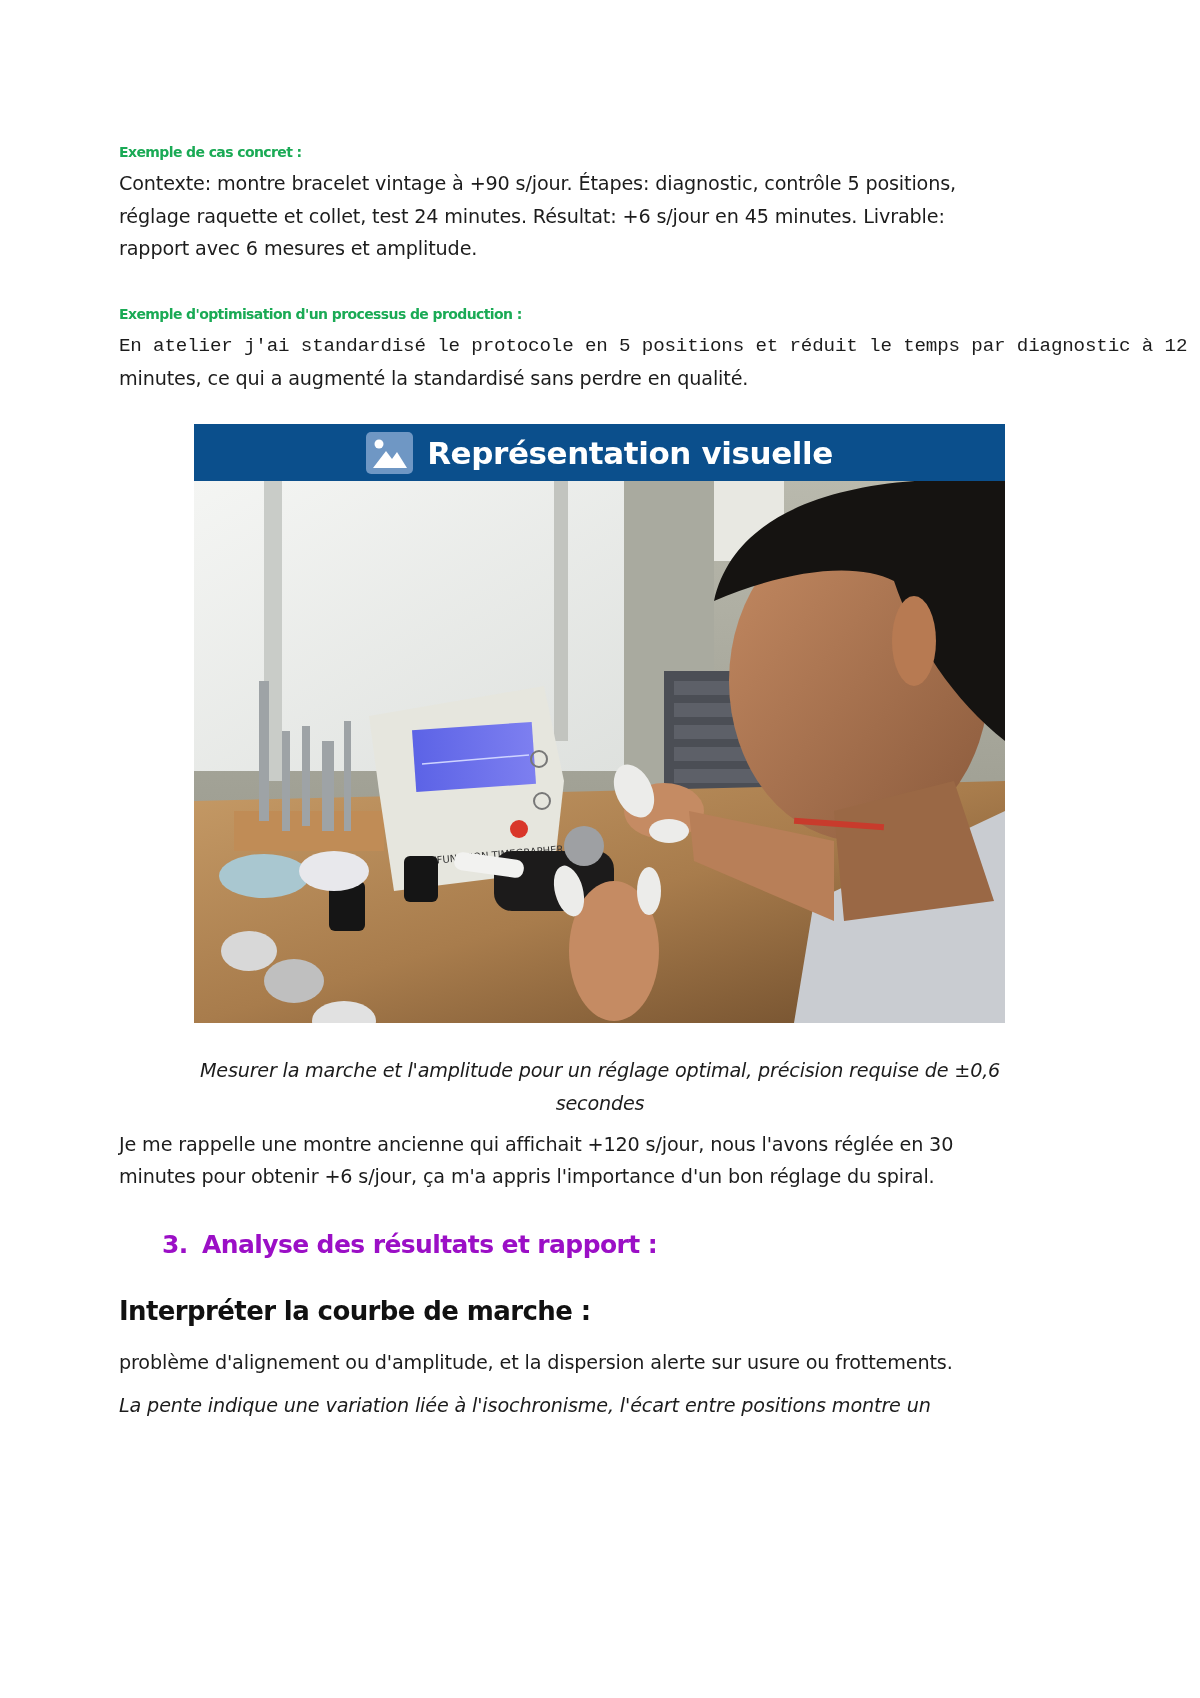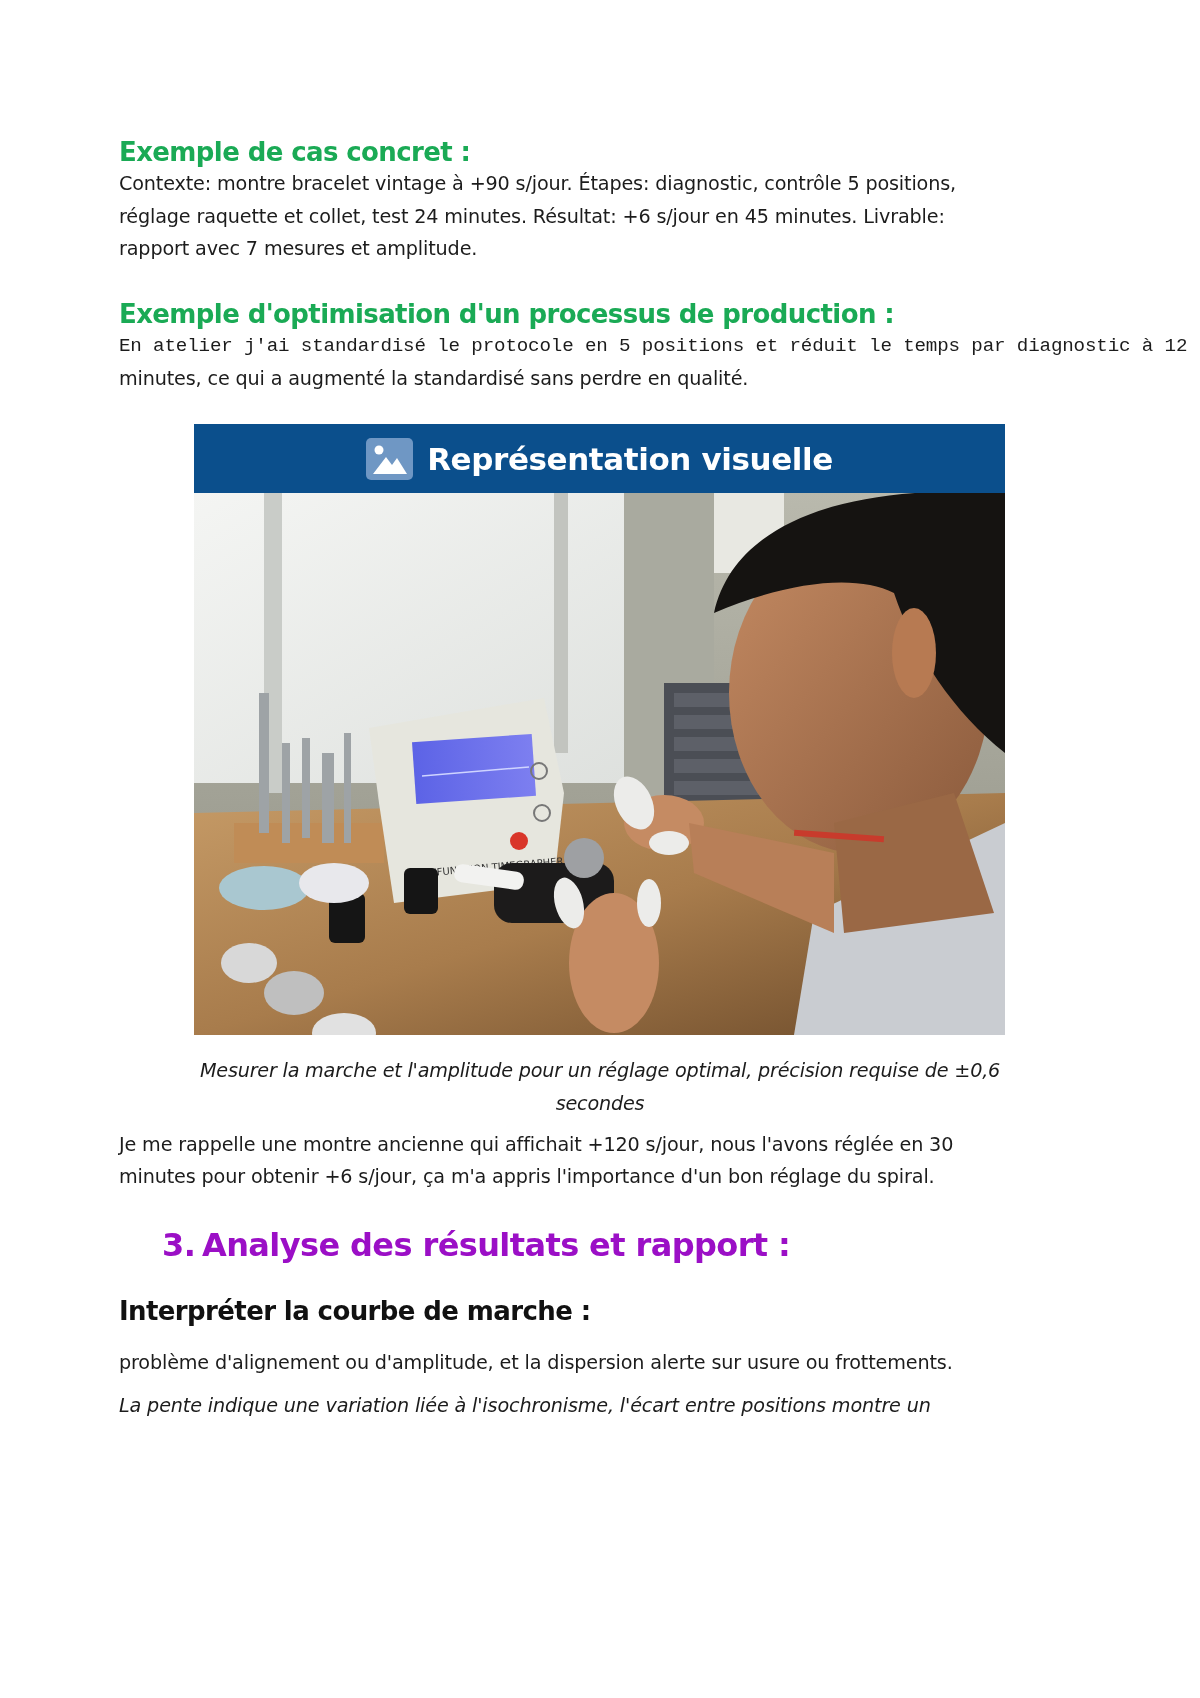--- a/index.html
+++ b/index.html
@@ -1,42 +1,42 @@
 <!DOCTYPE html>
 <html><head>
 <meta charset="utf-8">
 <style>
   html, body { margin: 0; padding: 0; background: #ffffff; }
   body { width: 1200px; height: 1698px; position: relative; overflow: hidden;
          font-family: "DejaVu Sans", sans-serif; color: #1a1a1a; }
   .line { position: absolute; left: 119px; white-space: nowrap; font-size: 19.2px;
           line-height: 32px; letter-spacing: -0.15px; color: #1c1c1c; }
   .h-green { position: absolute; left: 119px; white-space: nowrap; font-weight: bold;
-             font-size: 26px; line-height: 32px; letter-spacing: -0.6px; }
+             font-size: 14px; line-height: 32px; letter-spacing: -0.6px; }
   .h-black { position: absolute; left: 119px; white-space: nowrap; font-weight: bold;
              font-size: 26px; line-height: 32px; letter-spacing: -0.6px; color: #111; }
   .h-section { position: absolute; left: 162px; white-space: nowrap; font-weight: bold;
-               font-size: 32px; line-height: 36px; letter-spacing: -0.6px; }
+               font-size: 25px; line-height: 36px; letter-spacing: -0.6px; }
   .h-section .num { display: inline-block; width: 40px; }
   .figure { position: absolute; left: 194px; top: 424px; width: 811px; }
-  .fig-header { height: 69px; display: flex; align-items: center; justify-content: center; gap: 14px; }
+  .fig-header { height: 57px; display: flex; align-items: center; justify-content: center; gap: 14px; }
   .fig-header .title { color: #ffffff; font-weight: bold; font-size: 31px; letter-spacing: -0.4px;
                        font-family: "DejaVu Sans", sans-serif; }
   .fig-icon { width: 47px; height: 42px; border-radius: 5px; position: relative; }
   .fig-photo { width: 811px; height: 542px; display: block; }
   .caption { position: absolute; left: 100px; width: 1000px; text-align: center; white-space: nowrap;
              font-style: italic; font-size: 19.2px; line-height: 32px; letter-spacing: -0.2px; color: #1c1c1c; margin-top: 24px; }
 </style>
 </head>
 <body>
 
 <div class="h-green" style="top:136px; color:#1aaa55;">Exemple de cas concret :</div>
 <div class="line" style="top:168px;">Contexte: montre bracelet vintage à +90 s/jour. Étapes: diagnostic, contrôle 5 positions,</div>
 <div class="line" style="top:201px;">réglage raquette et collet, test 24 minutes. Résultat: +6 s/jour en 45 minutes. Livrable:</div>
-<div class="line" style="top:233px;">rapport avec 7 mesures et amplitude.</div>
+<div class="line" style="top:233px;">rapport avec 6 mesures et amplitude.</div>
 
 <div class="h-green" style="top:298px; color:#1aaa55;">Exemple d'optimisation d'un processus de production :</div>
 <div class="line" style="top:330px;font-family:Liberation Mono, monospace;">En atelier j'ai standardisé le protocole en 5 positions et réduit le temps par diagnostic à 12</div>
 <div class="line" style="top:363px;">minutes, ce qui a augmenté la standardisé sans perdre en qualité.</div>
 
 <div class="figure">
   <div class="fig-header" style="background:#0b4f8c;">
     <div class="fig-icon" style="background:#6f97c4;">
       <svg width="47" height="42" viewBox="0 0 47 42">
         <circle cx="13" cy="12" r="4.5" fill="#ffffff"></circle>

